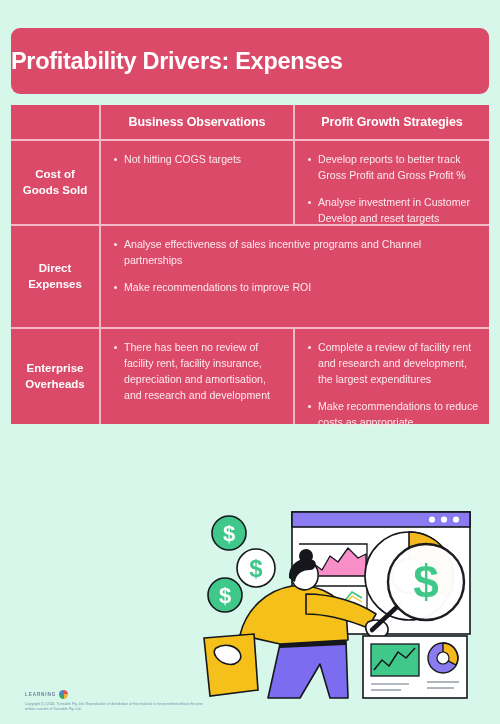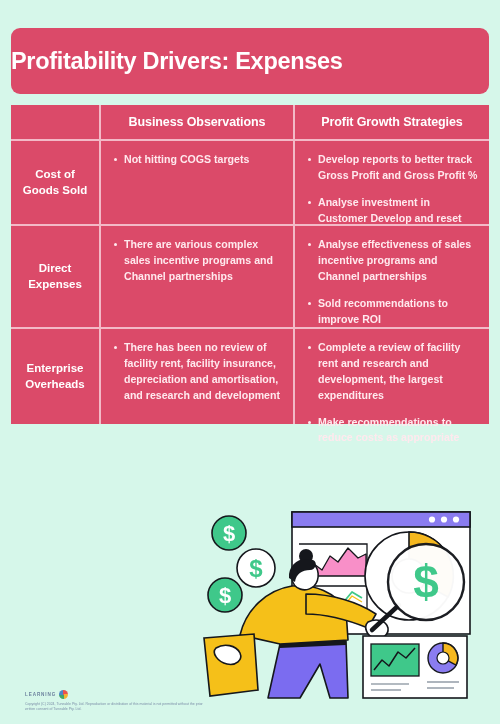--- a/index.html
+++ b/index.html
@@ -77,21 +77,20 @@
     padding: 11px 10px 0 12px;
     margin: 0;
   }
   ul.bullets li {
     position: relative;
     color: #ffe9ee;
     font-size: 10.6px;
     line-height: 1.5;
     padding-left: 11px;
     margin-bottom: 11px;
-    font-weight: bold;
   }
   ul.bullets li:before {
     content: "";
     position: absolute; left: 1px; top: 6px;
     width: 3.4px; height: 3.4px;
     border-radius: 50%;
     background: #ffe9ee;
   }
 
   
@@ -152,29 +151,24 @@
           <li>Develop reports to better track Gross Profit and Gross Profit %</li>
           <li>Analyse investment in Customer Develop and reset targets</li>
         </ul>
       </div>
     </div>
 
     <div class="row r2">
       <div class="cell c-label">
         <div class="row-head">Direct<br>Expenses</div>
       </div>
-      <div class="cell c-obs">
-        <ul class="bullets">
-          <li>There are various complex sales incentive programs and Channel partnerships</li>
-        </ul>
-      </div>
       <div class="cell c-str">
         <ul class="bullets">
           <li>Analyse effectiveness of sales incentive programs and Channel partnerships</li>
-          <li>Sold recommendations to improve ROI</li>
+          <li>Make recommendations to improve ROI</li>
         </ul>
       </div>
     </div>
 
     <div class="row r3">
       <div class="cell c-label">
         <div class="row-head">Enterprise<br>Overheads</div>
       </div>
       <div class="cell c-obs">
         <ul class="bullets">

